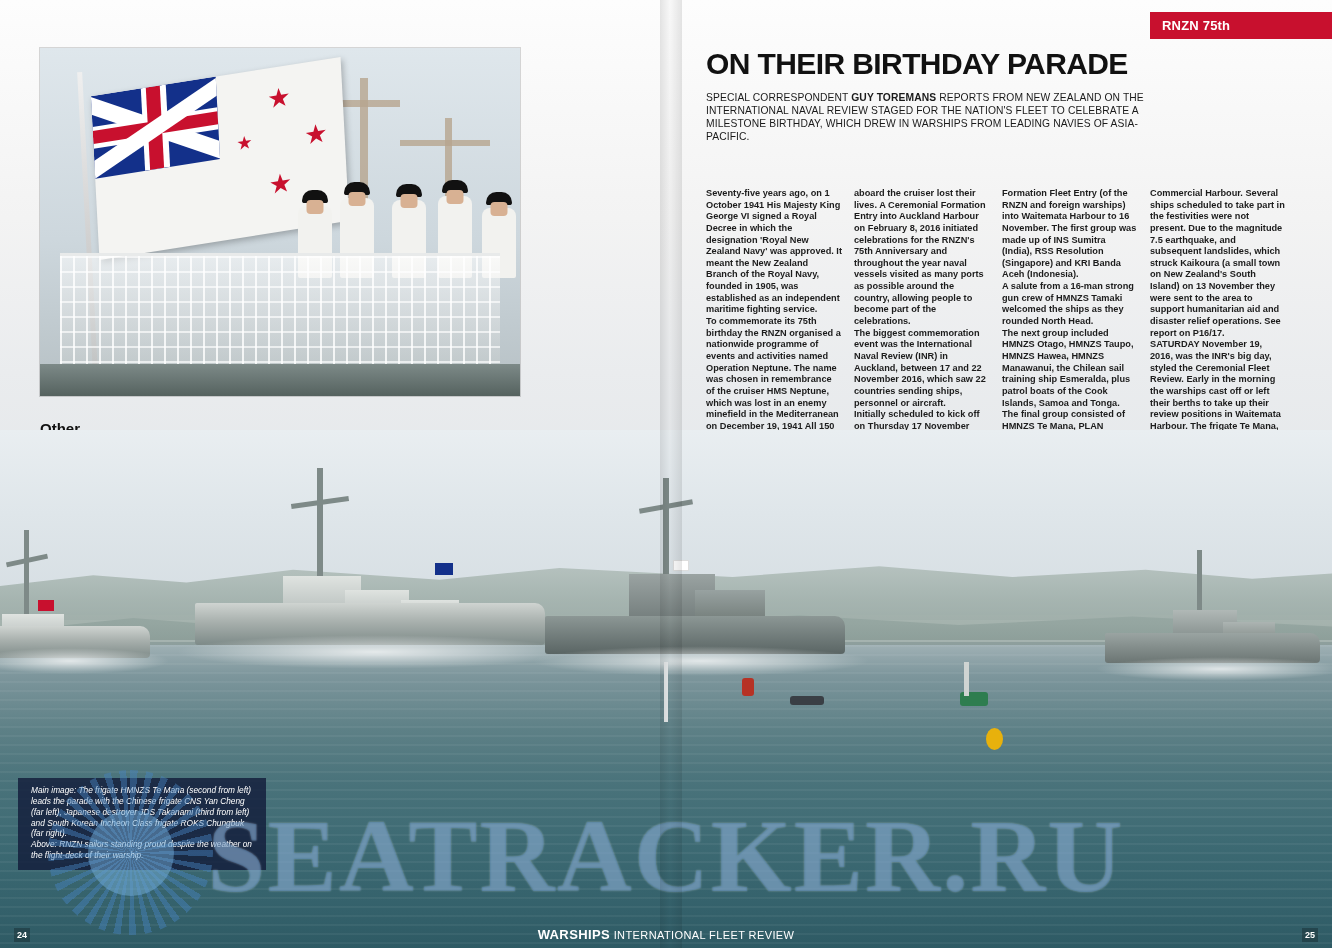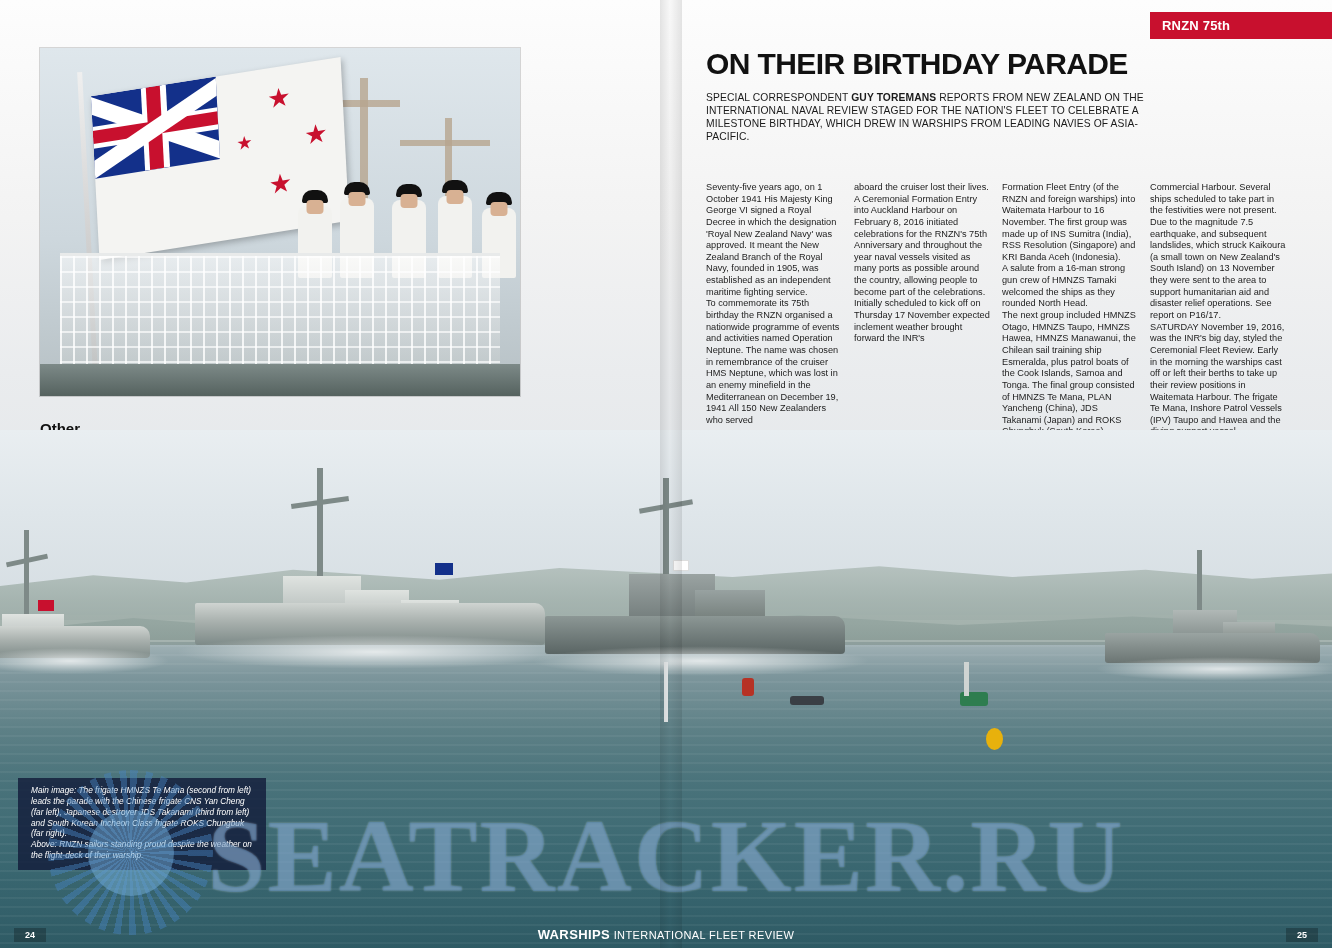--- a/index.html
+++ b/index.html
@@ -166,24 +166,25 @@
     margin-top: 11px;
     font-size: 10.3px;
     line-height: 1.28;
     color: #1a1a1a;
     text-transform: uppercase;
     letter-spacing: .1px;
     width: 452px;
   }
   .standfirst b { font-weight: bold; }
   .cols {
-    position: absolute; left: 706px; top: 182px;
+    position: absolute; left: 706px; top: 188px;
     width: 616px;
     display: flex;
     gap: 12px;
+    font-weight: bold;
   }
   .col { width: 136px; }
   .col p {
     font-size: 9.2px;
     line-height: 1.265;
     color: #1c1c1c;
     text-align: left;
   }
   .col p + p { text-indent: 0; }
   
@@ -215,21 +216,21 @@
   }
   
   .footer-bar {
     position: absolute; left: 0; bottom: 0; width: 1332px; height: 26px;
     background: rgba(255,255,255,0);
   }
   .page-num {
     position: absolute; bottom: 6px;
     font-size: 9px; color: #fff; font-weight: bold;
     background: rgba(0,0,0,.25);
-    padding: 2px 11px;
+    padding: 2px 3px;
   }
   .page-left { left: 14px; }
   .page-right { right: 14px; }
   .masthead {
     position: absolute; bottom: 6px; left: 50%; transform: translateX(-50%);
     font-size: 11px; color: #fff; letter-spacing: .4px; white-space: nowrap;
   }
   .masthead .bold { font-weight: bold; font-size: 13px; }
   
   .watermark {
@@ -338,20 +339,21 @@
     </div>
   </div>
 
   <div class="cols">
     <div class="col">
       <p>Seventy-five years ago, on 1 October 1941 His Majesty King George VI signed a Royal Decree in which the designation 'Royal New Zealand Navy' was approved. It meant the New Zealand Branch of the Royal Navy, founded in 1905, was established as an independent maritime fighting service.</p>
       <p>To commemorate its 75th birthday the RNZN organised a nationwide programme of events and activities named Operation Neptune. The name was chosen in remembrance of the cruiser HMS Neptune, which was lost in an enemy minefield in the Mediterranean on December 19, 1941  All 150 New Zealanders who served</p>
     </div>
     <div class="col">
       <p>aboard the cruiser lost their lives. A Ceremonial Formation Entry into Auckland Harbour on February 8, 2016 initiated celebrations for the RNZN's 75th Anniversary and throughout the year naval vessels visited as many ports as possible around the country, allowing people to become part of the celebrations.</p>
+      <p>The biggest commemoration event was the International Naval Review (INR) in Auckland, between 17 and 22 November 2016, which saw 22 countries sending ships, personnel or aircraft.</p>
       <p>Initially scheduled to kick off on Thursday 17 November expected inclement weather brought forward the INR's</p>
     </div>
     <div class="col">
       <p>Formation Fleet Entry (of the RNZN and foreign warships) into Waitemata Harbour to 16 November. The first group was made up of INS Sumitra (India), RSS Resolution (Singapore) and KRI Banda Aceh (Indonesia).</p>
       <p>A salute from a 16-man strong gun crew of HMNZS Tamaki welcomed the ships as they rounded North Head.</p>
       <p>The next group included HMNZS Otago, HMNZS Taupo, HMNZS Hawea, HMNZS Manawanui, the Chilean sail training ship Esmeralda, plus patrol boats of the Cook Islands, Samoa and Tonga. The final group consisted of HMNZS Te Mana, PLAN Yancheng (China), JDS Takanami (Japan) and ROKS Chungbuk (South Korea).</p>
       <p>All patrol boats and the Australian submarine HMAS Dechaineux berthed in Devonport Naval Base, while all others went to Auckland's</p>
     </div>
     <div class="col">
       <p>Commercial Harbour. Several ships scheduled to take part in the festivities were not present. Due to the magnitude 7.5 earthquake, and subsequent landslides, which struck Kaikoura (a small town on New Zealand's South Island) on 13 November they were sent to the area to support humanitarian aid and disaster relief operations. See report on P16/17.</p>

